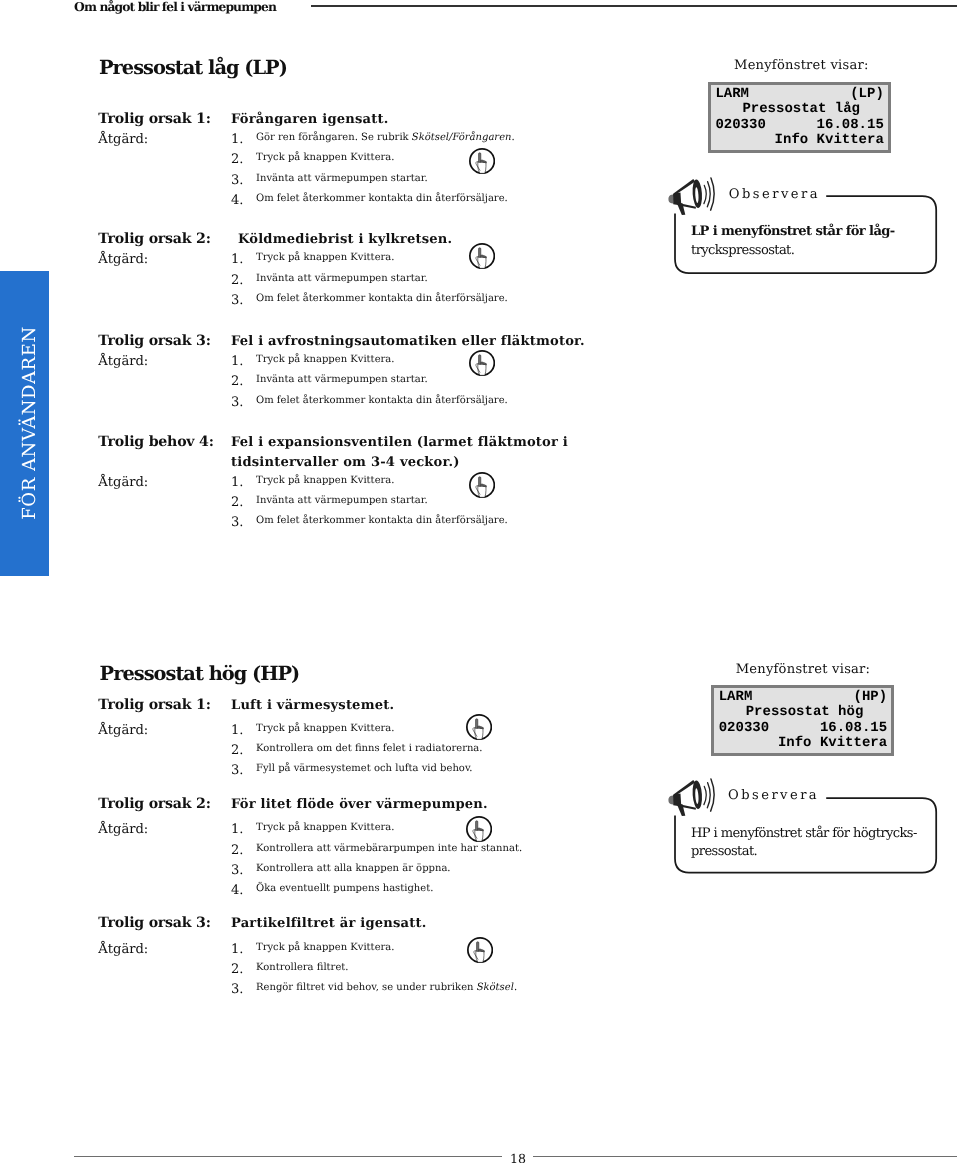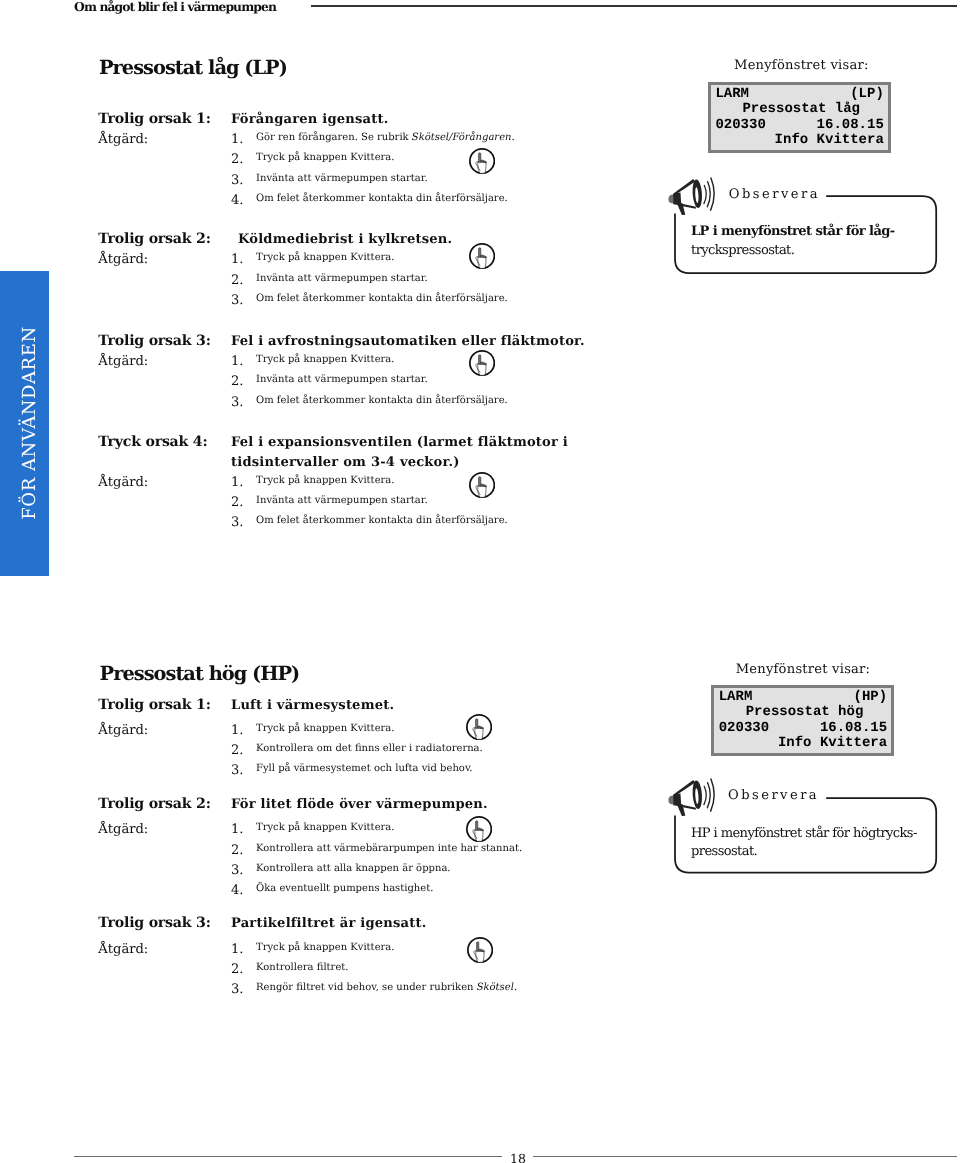--- a/index.html
+++ b/index.html
@@ -108,21 +108,21 @@
           <path d="M13.2 13.2 L15.1 13.2 Q15.75 13.2 15.75 13.85 L15.75 15.3 L13.2 15.3 Z" fill="#6d6d6d" stroke="#1f1f1f" stroke-width="0.42"></path>
           <path d="M15.65 13.9 L17.15 13.9 Q17.7 13.9 17.7 14.55 L17.7 15.7 L15.65 15.7 Z" fill="#6d6d6d" stroke="#1f1f1f" stroke-width="0.42"></path>
           <path d="M17.6 14.6 L18.45 14.6 Q18.9 14.6 18.9 15.2 L18.9 16.1 L17.6 16.1 Z" fill="#6d6d6d" stroke="#1f1f1f" stroke-width="0.42"></path>
         </svg>
 <div class="abs num" style="left:230.90px;top:374.49px;">2.</div>
 <div class="abs step" style="left:256.00px;top:374.49px;">Invänta att värmepumpen startar.</div>
 <div class="abs num" style="left:230.90px;top:394.99px;">3.</div>
 <div class="abs step" style="left:256.00px;top:394.99px;">Om felet återkommer kontakta din återförsäljare.</div>
 </div>
 <div>
-<div class="abs cause-label" style="left:98.30px;top:433.62px;">Tryck orsak 4:</div>
+<div class="abs cause-label" style="left:98.30px;top:433.62px;">Trolig behov 4:</div>
 <div class="abs head-txt" style="left:231.00px;top:434.65px;">Fel i expansionsventilen (larmet fläktmotor i</div>
 <div class="abs head-txt" style="left:231.00px;top:455.05px;">tidsintervaller om 3-4 veckor.)</div>
 <div class="abs act-label" style="left:98.30px;top:475.09px;">Åtgärd:</div>
 <div class="abs num" style="left:230.90px;top:475.09px;">1.</div>
 <div class="abs step" style="left:256.00px;top:475.09px;">Tryck på knappen Kvittera.</div>
 <svg class="abs" viewBox="1.325 1.125 26.35 26.35" style="left:468.90px;top:471.50px;width:26.20px;height:26.20px;">
           <circle cx="14.5" cy="14.3" r="12.3" fill="none" stroke="#111" stroke-width="1.75"></circle>
           <path d="M10.2 15.1 L10.2 18.9 Q10.2 22.8 11.8 25.6 L12.4 26.6 L17.2 26.6 Q18.4 23.3 18.4 19.6 L18.4 15.8 L10.7 15.1 Z" fill="#fff" stroke="#262626" stroke-width="0.64"></path>
           <path d="M10.3 14.9 Q8.7 14.6 8.35 15.8 Q8.05 16.9 8.9 18.0 L12.5 23.9" fill="none" stroke="#262626" stroke-width="0.64"></path>
           <path d="M10.9 15.5 L10.9 7.1 Q10.9 5.9 12.05 5.9 Q13.25 5.9 13.25 7.1 L13.25 15.5 Z" fill="#6d6d6d" stroke="#1f1f1f" stroke-width="0.5"></path>
@@ -179,21 +179,21 @@
 <svg class="abs" viewBox="1.325 1.125 26.35 26.35" style="left:465.90px;top:713.60px;width:26.20px;height:26.20px;">
           <circle cx="14.5" cy="14.3" r="12.3" fill="none" stroke="#111" stroke-width="1.75"></circle>
           <path d="M10.2 15.1 L10.2 18.9 Q10.2 22.8 11.8 25.6 L12.4 26.6 L17.2 26.6 Q18.4 23.3 18.4 19.6 L18.4 15.8 L10.7 15.1 Z" fill="#fff" stroke="#262626" stroke-width="0.64"></path>
           <path d="M10.3 14.9 Q8.7 14.6 8.35 15.8 Q8.05 16.9 8.9 18.0 L12.5 23.9" fill="none" stroke="#262626" stroke-width="0.64"></path>
           <path d="M10.9 15.5 L10.9 7.1 Q10.9 5.9 12.05 5.9 Q13.25 5.9 13.25 7.1 L13.25 15.5 Z" fill="#6d6d6d" stroke="#1f1f1f" stroke-width="0.5"></path>
           <path d="M13.2 13.2 L15.1 13.2 Q15.75 13.2 15.75 13.85 L15.75 15.3 L13.2 15.3 Z" fill="#6d6d6d" stroke="#1f1f1f" stroke-width="0.42"></path>
           <path d="M15.65 13.9 L17.15 13.9 Q17.7 13.9 17.7 14.55 L17.7 15.7 L15.65 15.7 Z" fill="#6d6d6d" stroke="#1f1f1f" stroke-width="0.42"></path>
           <path d="M17.6 14.6 L18.45 14.6 Q18.9 14.6 18.9 15.2 L18.9 16.1 L17.6 16.1 Z" fill="#6d6d6d" stroke="#1f1f1f" stroke-width="0.42"></path>
         </svg>
 <div class="abs num" style="left:230.90px;top:742.99px;">2.</div>
-<div class="abs step" style="left:256.00px;top:742.99px;">Kontrollera om det finns eller i radiatorerna.</div>
+<div class="abs step" style="left:256.00px;top:742.99px;">Kontrollera om det finns felet i radiatorerna.</div>
 <div class="abs num" style="left:230.90px;top:762.99px;">3.</div>
 <div class="abs step" style="left:256.00px;top:762.99px;">Fyll på värmesystemet och lufta vid behov.</div>
 </div>
 <div>
 <div class="abs cause-label" style="left:98.30px;top:796.22px;">Trolig orsak 2:</div>
 <div class="abs head-txt" style="left:231.00px;top:797.25px;">För litet flöde över värmepumpen.</div>
 <div class="abs act-label" style="left:98.30px;top:822.09px;">Åtgärd:</div>
 <div class="abs num" style="left:230.90px;top:822.09px;">1.</div>
 <div class="abs step" style="left:256.00px;top:822.09px;">Tryck på knappen Kvittera.</div>
 <svg class="abs" viewBox="1.325 1.125 26.35 26.35" style="left:465.90px;top:815.70px;width:26.20px;height:26.20px;">

